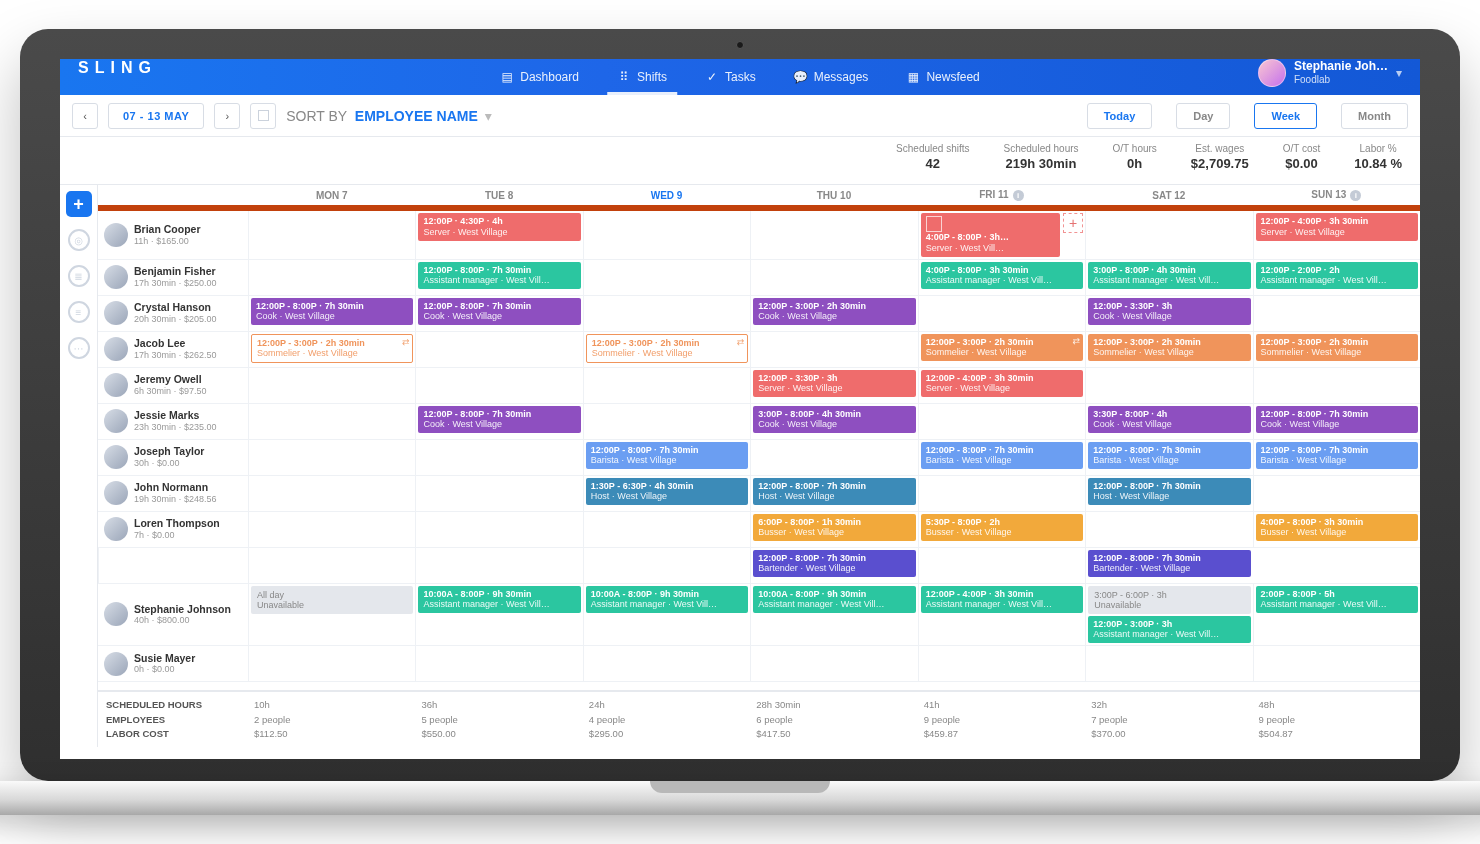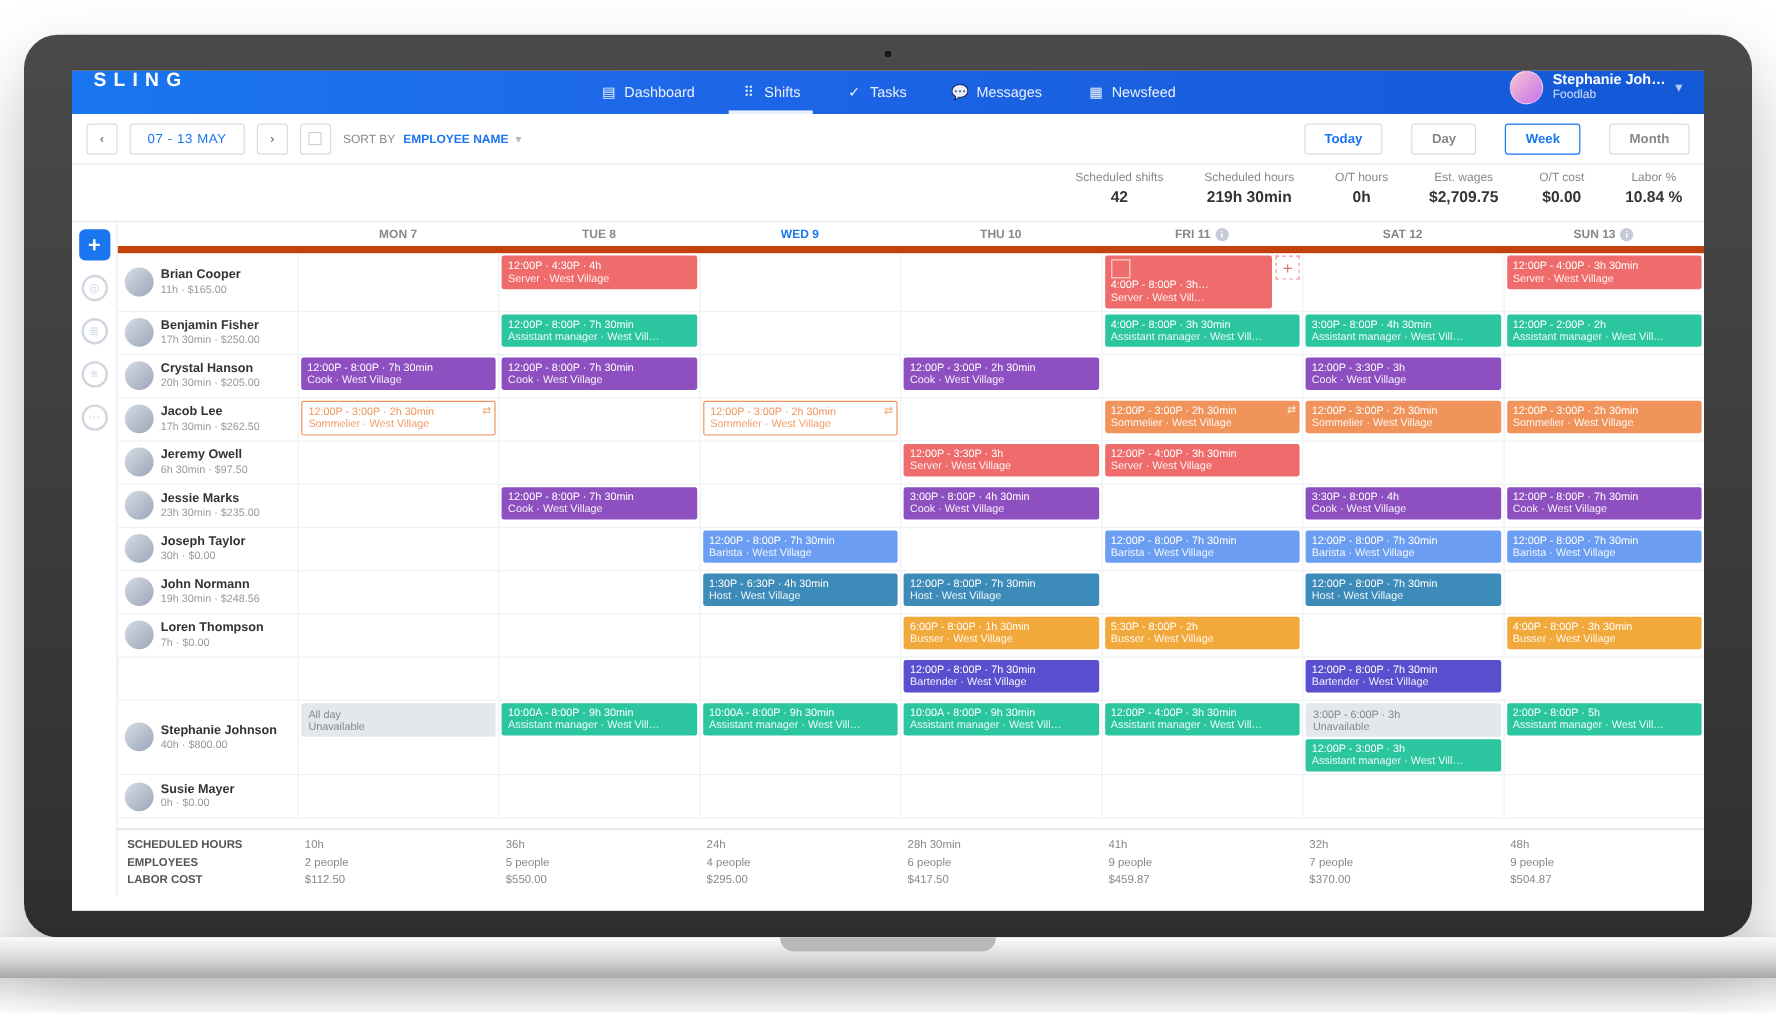--- a/index.html
+++ b/index.html
@@ -19,22 +19,22 @@
 .nav-ico{width:14px;height:14px;display:inline-flex;align-items:center;justify-content:center}
 .user{margin-left:auto;display:flex;align-items:center;gap:8px;cursor:pointer}
 .avatar{width:28px;height:28px;border-radius:50%;background:linear-gradient(135deg,#f9c5d1,#c471ed);border:1px solid rgba(255,255,255,.4)}
 .user-txt{line-height:1.15}
 .user-name{font-size:12px;font-weight:600}
 .user-sub{font-size:10px;opacity:.8}
 
 .subbar{height:42px;border-bottom:1px solid #e6e9ee;display:flex;align-items:center;padding:0 12px;gap:10px;font-size:11px;color:#555}
 .sbtn{border:1px solid #d8dde5;background:#fff;height:26px;border-radius:3px;display:flex;align-items:center;justify-content:center;cursor:pointer}
 .sq{width:26px}
-.range{color:#1976f0;font-weight:400;padding:0 14px;height:26px;display:flex;align-items:center;border:1px solid #d8dde5;border-radius:3px;letter-spacing:.5px}
-.sort{font-size:10px;color:#888}
+.range{color:#1976f0;font-weight:700;padding:0 14px;height:26px;display:flex;align-items:center;border:1px solid #d8dde5;border-radius:3px;letter-spacing:.5px}
+.sort{font-size:14px;color:#888}
 .sort b{color:#1976f0;font-weight:700;margin-left:4px}
 .seg{margin-left:auto;display:flex;gap:24px}
 .seg .sbtn{padding:0 16px;color:#888;font-weight:600}
 .seg .today{color:#1976f0;font-weight:700}
 .seg .active{color:#1976f0;border-color:#1976f0}
 
 .stats{height:48px;border-bottom:1px solid #e6e9ee;display:flex;justify-content:flex-end;padding:6px 18px;gap:34px;font-size:10px;color:#888}
 .stat{text-align:center}
 .stat .v{color:#333;font-size:13px;font-weight:600;margin-top:2px}
 
@@ -51,21 +51,21 @@
 .hdr .info::after{content:"i";display:inline-flex;width:11px;height:11px;border-radius:50%;background:#c4cbd6;color:#fff;font-size:8px;align-items:center;justify-content:center;margin-left:4px;font-style:normal;font-weight:700}
 
 .rows{flex:1;overflow-y:auto}
 .row{display:grid;grid-template-columns:150px repeat(7,1fr);border-bottom:1px solid #eef1f5;min-height:36px}
 .emp{display:flex;align-items:center;gap:6px;padding:4px 6px}
 .emp .av{width:24px;height:24px;border-radius:50%;background:linear-gradient(135deg,#d7dde6,#9aa5b8);flex-shrink:0}
 .emp .nm{font-size:10.5px;font-weight:700;color:#333;line-height:1.1}
 .emp .sub{font-size:9px;color:#999}
 .cell{border-left:1px solid #eef1f5;padding:2px;display:flex;flex-direction:column;gap:2px}
 .shift{border-radius:2px;padding:3px 5px;color:#fff;font-size:9px;line-height:1.2;position:relative;cursor:pointer}
-.shift .t{font-weight:400}
+.shift .t{font-weight:700}
 .shift .r{opacity:.9}
 .shift.out{background:#fff!important;border:1px solid;border-color:inherit}
 .shift .ic{position:absolute;top:2px;right:3px;font-size:9px;opacity:.85}
 .grayline{background:#e4e7ec;color:#888;padding:4px 6px;border-radius:2px;font-size:9px}
 
 .foot{display:grid;grid-template-columns:150px repeat(7,1fr);border-top:2px solid #e6e9ee;padding:6px 0;font-size:9.5px;color:#888}
 .flab{padding-left:8px;font-weight:700;color:#555;text-transform:uppercase;line-height:1.5}
 .fcell{padding-left:6px;line-height:1.5}
 
 .add-outline{width:20px;height:20px;border:1px dashed #f19393;display:flex;align-items:center;justify-content:center;color:#e57272;font-size:14px;cursor:pointer}

